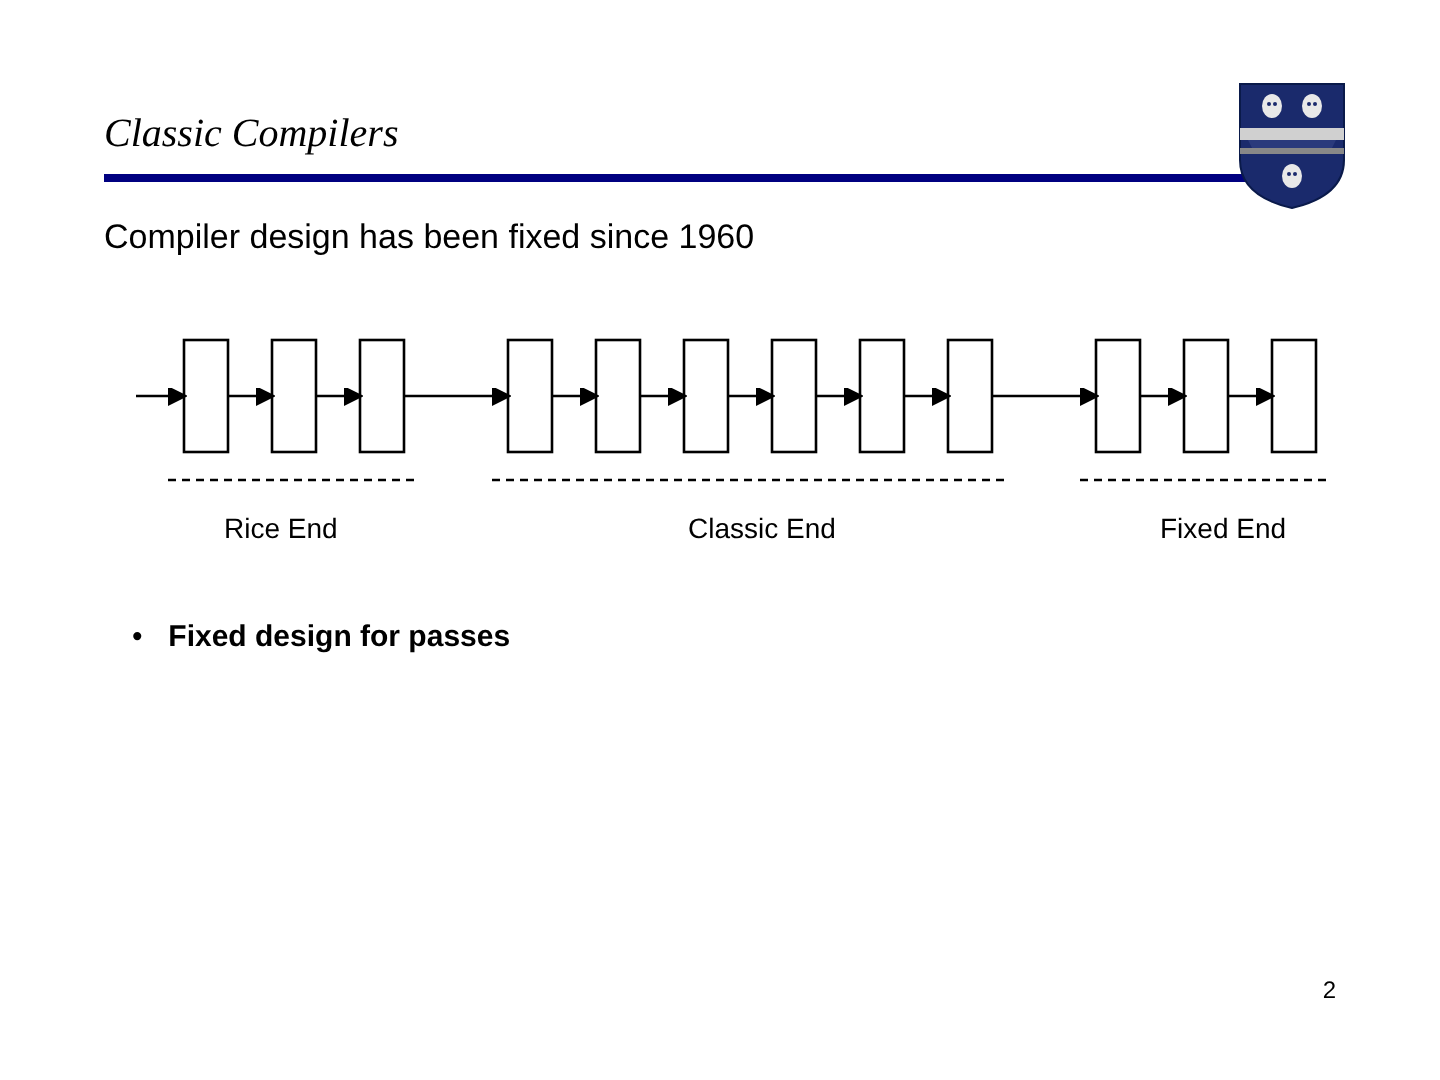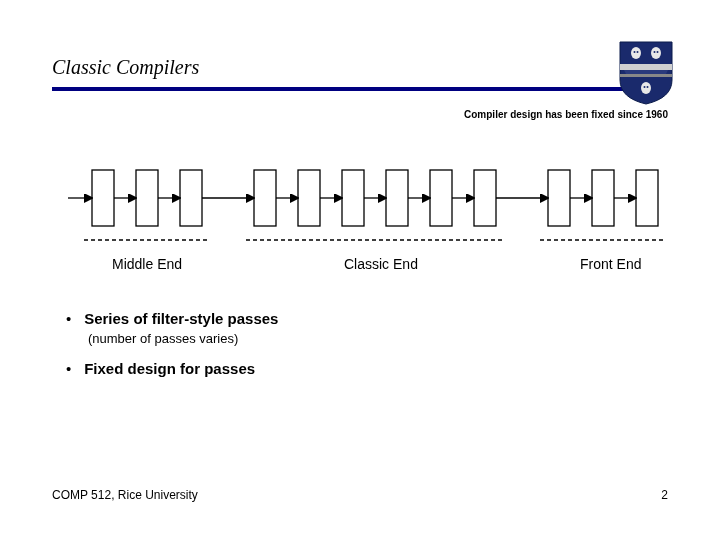--- a/index.html
+++ b/index.html
@@ -24,23 +24,22 @@
     font-family: "Times New Roman", Times, serif;
     margin-bottom: 8px;
   }
   .hr {
     border: none;
     height: 4px;
     background: #000080;
     margin-bottom: 18px;
   }
   .subtitle {
-    font-size: 10px;
-    font-weight: bold;
-    text-align: right;
+    font-size: 17px;
+    font-weight: normal;
   }
   .logo {
     position: absolute;
     top: 40px;
     right: 46px;
     width: 56px;
     height: 66px;
   }
   .logo svg { display: block; }
   .diagram {
@@ -167,33 +166,27 @@
 
       <g stroke="#000" stroke-width="1.3" stroke-dasharray="4,3" fill="none">
         <line x1="32" y1="80" x2="158" y2="80"></line>
         <line x1="194" y1="80" x2="452" y2="80"></line>
         <line x1="488" y1="80" x2="614" y2="80"></line>
       </g>
     </svg>
   </div>
 
   <div class="labels">
-    <span class="label-front">Middle End</span>
+    <span class="label-front">Rice End</span>
     <span class="label-middle">Classic End</span>
-    <span class="label-back">Front End</span>
+    <span class="label-back">Fixed End</span>
   </div>
 
   <div class="bullets">
-    <div class="bitem">
-      <span class="dot">•</span>
-      <span class="txt">Series of filter-style passes</span>
-      <span class="sub">(number of passes varies)</span>
-    </div>
     <div class="bitem">
       <span class="dot">•</span>
       <span class="txt">Fixed design for passes</span>
     </div>
   </div>
 
-  <div class="footer-left">COMP 512, Rice University</div>
   <div class="footer-right">2</div>
 
 </div>
 
 </body></html>

